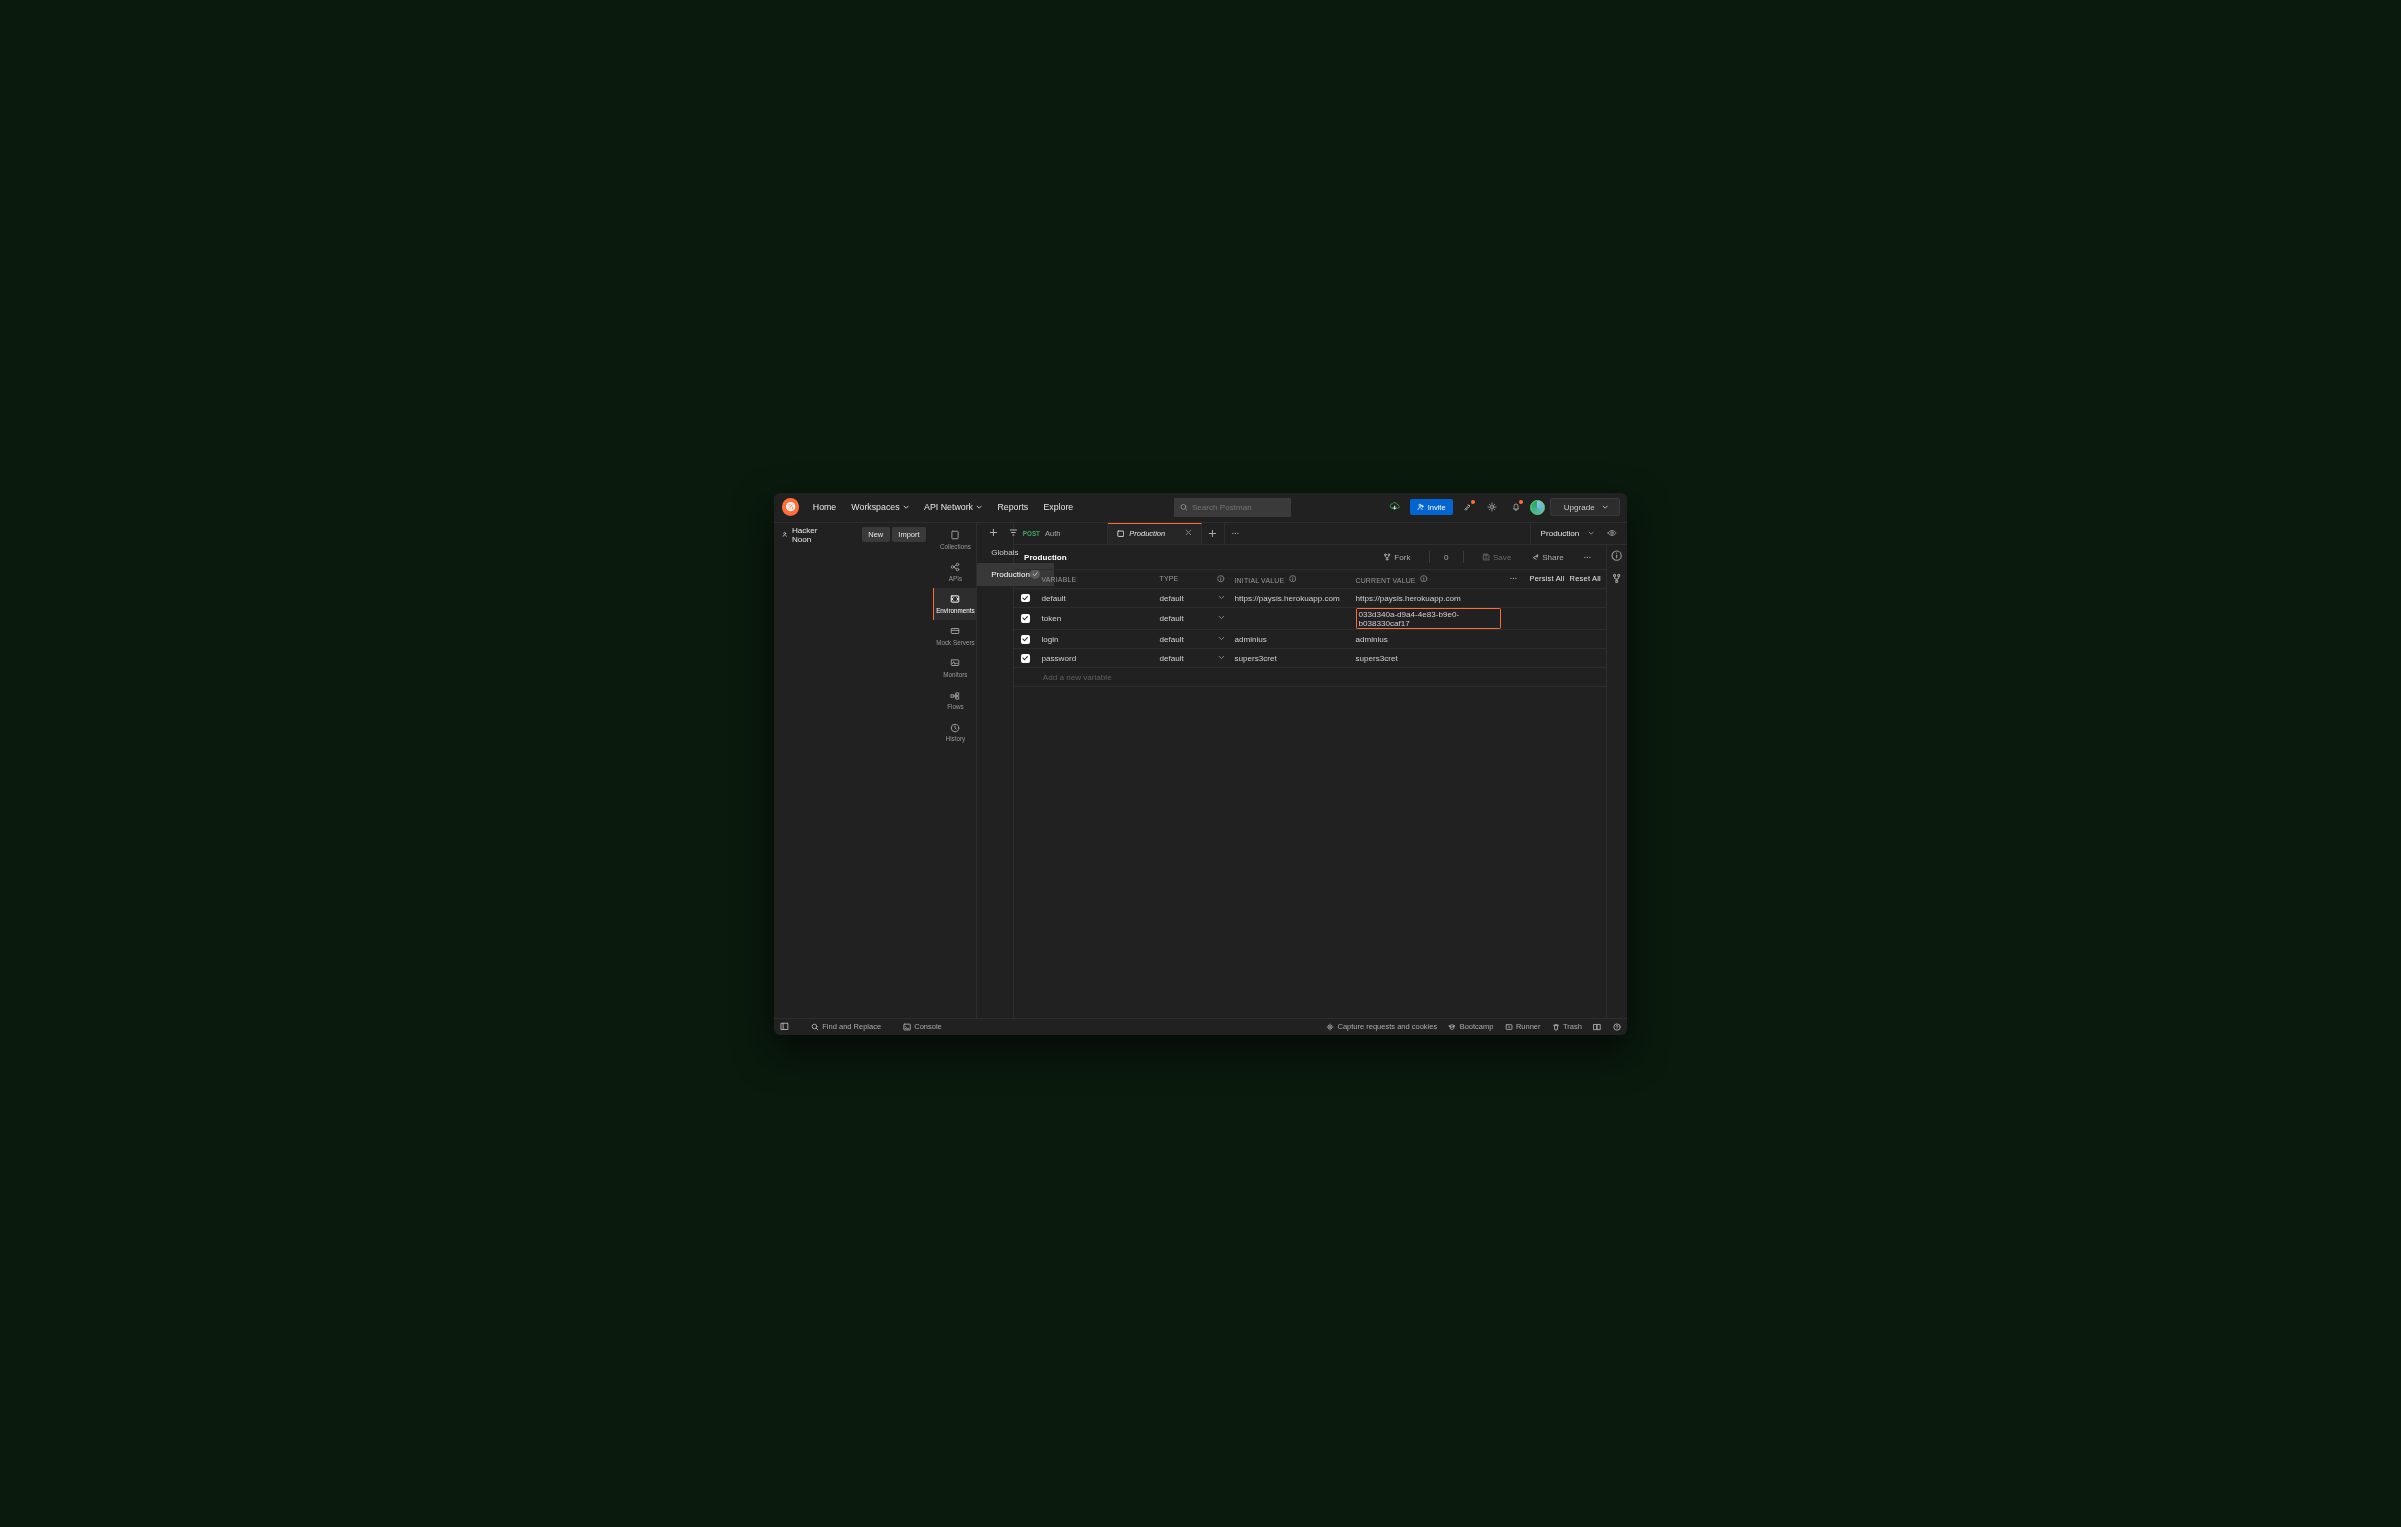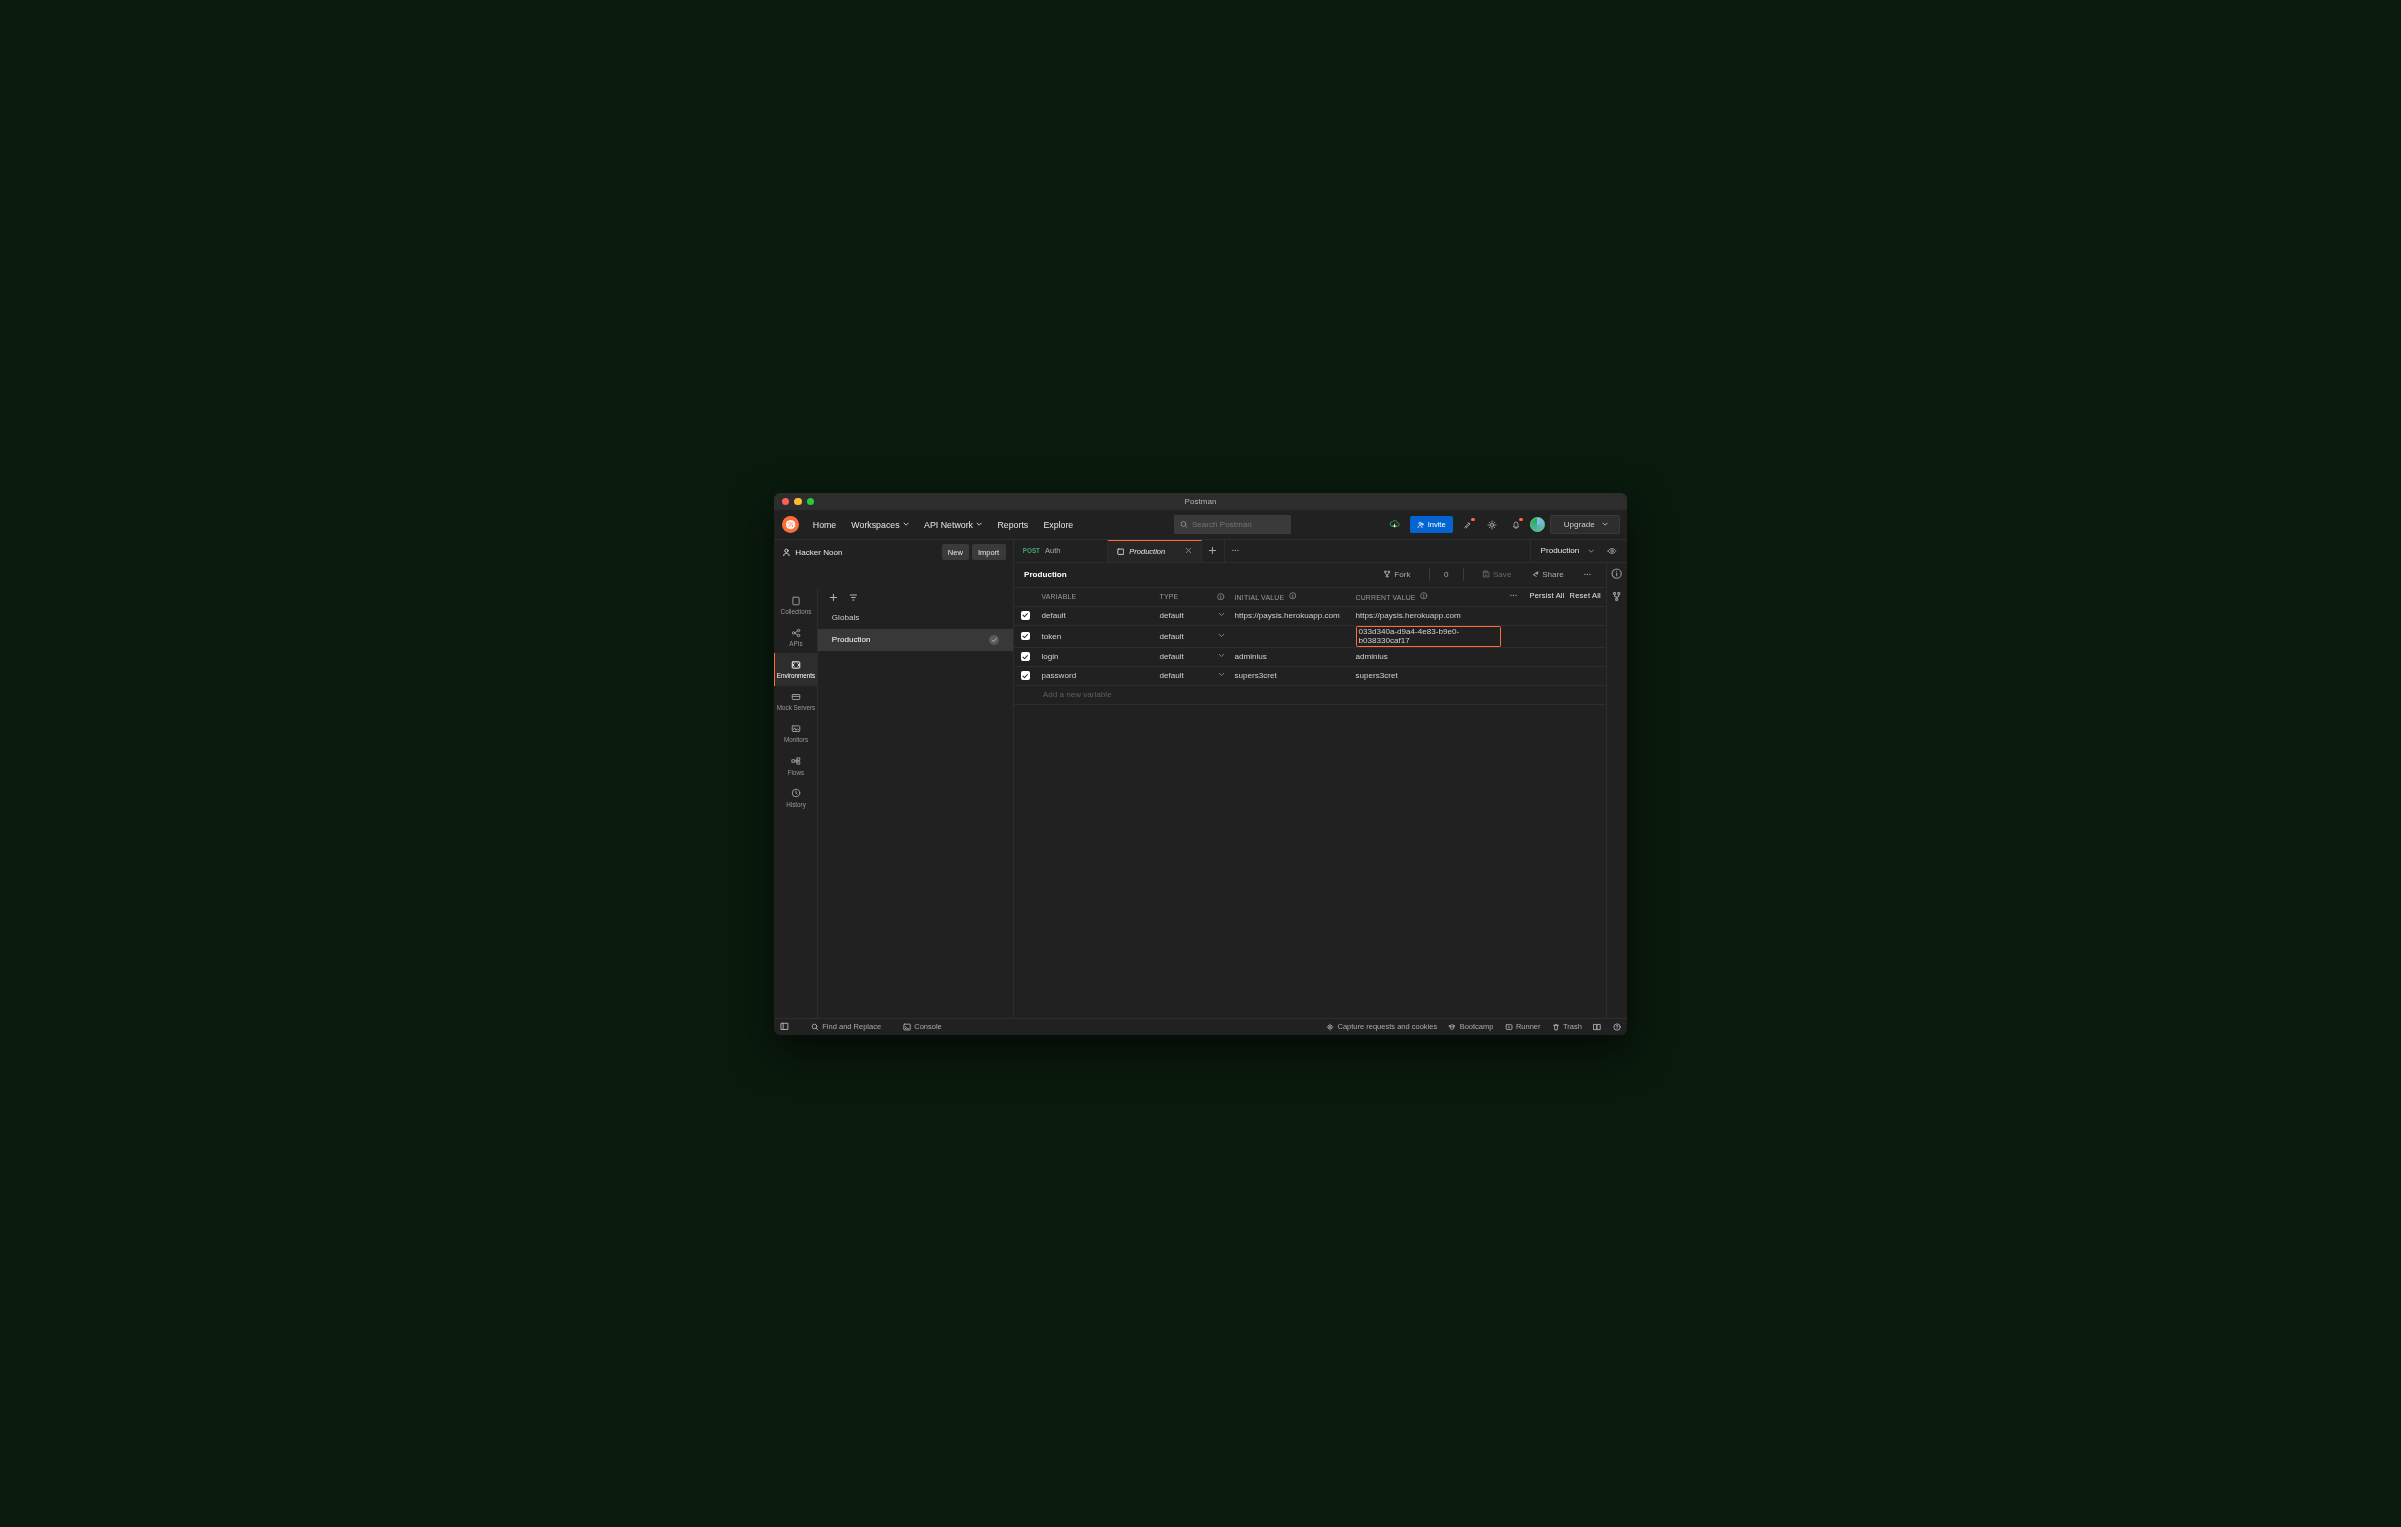--- a/index.html
+++ b/index.html
@@ -19,21 +19,21 @@
   .searchbox { background:#3a3a3a; width:117px; height:19px; border-radius:1px; display:flex; align-items:center; padding:0 6.3px; gap:3.8px; color:#999;}
   .searchbox input{background:transparent;border:none;outline:none;color:#ccc;font-size:8.1px;width:100%;}
   .right-cluster{display:flex;align-items:center;gap:5px;}
   .iconbtn{width:19px;height:19px;display:flex;align-items:center;justify-content:center;color:#b4b4b4;cursor:pointer;border-radius:1.9px;position:relative;}
   .invite-btn{background:#0265d2;color:#fff;font-size:7.5px;padding:3.8px 7.5px;border-radius:1.9px;display:flex;align-items:center;gap:3.1px;cursor:pointer;}
   .upgrade-btn{background:#2d2d2d;color:#ccc;font-size:8.1px;padding:3.8px 10px 3.8px 12.5px;border-radius:1.9px;display:flex;align-items:center;gap:7.5px;cursor:pointer;border:0.6px solid #3a3a3a;justify-content:center;}
   .avatar{width:15px;height:15px;border-radius:50%;background:conic-gradient(#8be,#2a5);border:1.3px solid #5fdb7b;}
   .badge-dot{position:absolute;top:2.5px;right:2.5px;width:3.8px;height:3.8px;border-radius:50%;background:#ff6c37;}
   .body{flex:1;display:flex;overflow:hidden;}
   
-  .leftcol{width:240px;display:flex;flex-direction:column;border-right:0.6px solid #2d2d2d;gap:24px;}
+  .leftcol{width:240px;display:flex;border-right:0.6px solid #2d2d2d;}
   .ws-header{height:24px;display:flex;align-items:center;padding:0 7.5px;gap:5px;justify-content:space-between;}
   .ws-name{display:flex;align-items:center;gap:5px;color:#e6e6e6;font-size:8.1px;}
   .ws-actions{display:flex;gap:2.5px;margin-left:36px;}
   .pill{background:#3a3a3a;color:#e6e6e6;font-size:7.5px;padding:3.1px 6.3px;border-radius:1.9px;cursor:pointer;}
   .sidebar-row{flex:1;display:flex;}
   .vnav{width:44px;background:#212121;display:flex;flex-direction:column;align-items:center;padding-top:1.3px;border-right:0.6px solid #2d2d2d;}
   .vnav-item{width:100%;padding:6.3px 0;display:flex;flex-direction:column;align-items:center;gap:2.5px;color:#999;font-size:6.3px;cursor:pointer;border-left:1.3px solid transparent;}
   .vnav-item.active{background:#2d2d2d;color:#fff;border-left-color:#ff6c37;}
   .vnav-item svg{width:10px;height:10px;}
   .envlist{flex:1;display:flex;flex-direction:column;}
@@ -85,28 +85,20 @@
   .statusbar .right{margin-left:auto;display:flex;gap:11.3px;align-items:center;}
   .sb-item{display:flex;align-items:center;gap:3.1px;cursor:pointer;}
   svg{fill:none;stroke:currentColor;stroke-width:1.6;stroke-linecap:round;stroke-linejoin:round;}
   .info-ico{width:7.5px;height:7.5px;display:inline-flex;margin-left:2.5px;color:#777;}
 </style>
 </head>
 <body>
 
 <div class="window">
 
-  <div class="titlebar">
-    <div class="traffic">
-      <div class="dot red"></div>
-      <div class="dot yellow"></div>
-      <div class="dot green"></div>
-    </div>
-    <div class="titlebar-title">Postman</div>
-  </div>
 
   <div class="topbar">
     <div class="logo">
       <svg viewBox="0 0 24 24">
           <circle cx="12" cy="12" r="10" fill="#fff" stroke="none" opacity=".9"></circle>
           <path d="M8 16l8-8M8 8h3m5 5v3" stroke="#ff6c37"></path>
         </svg>
     </div>
     <div class="navlink">Home</div>
     <div class="navlink">

